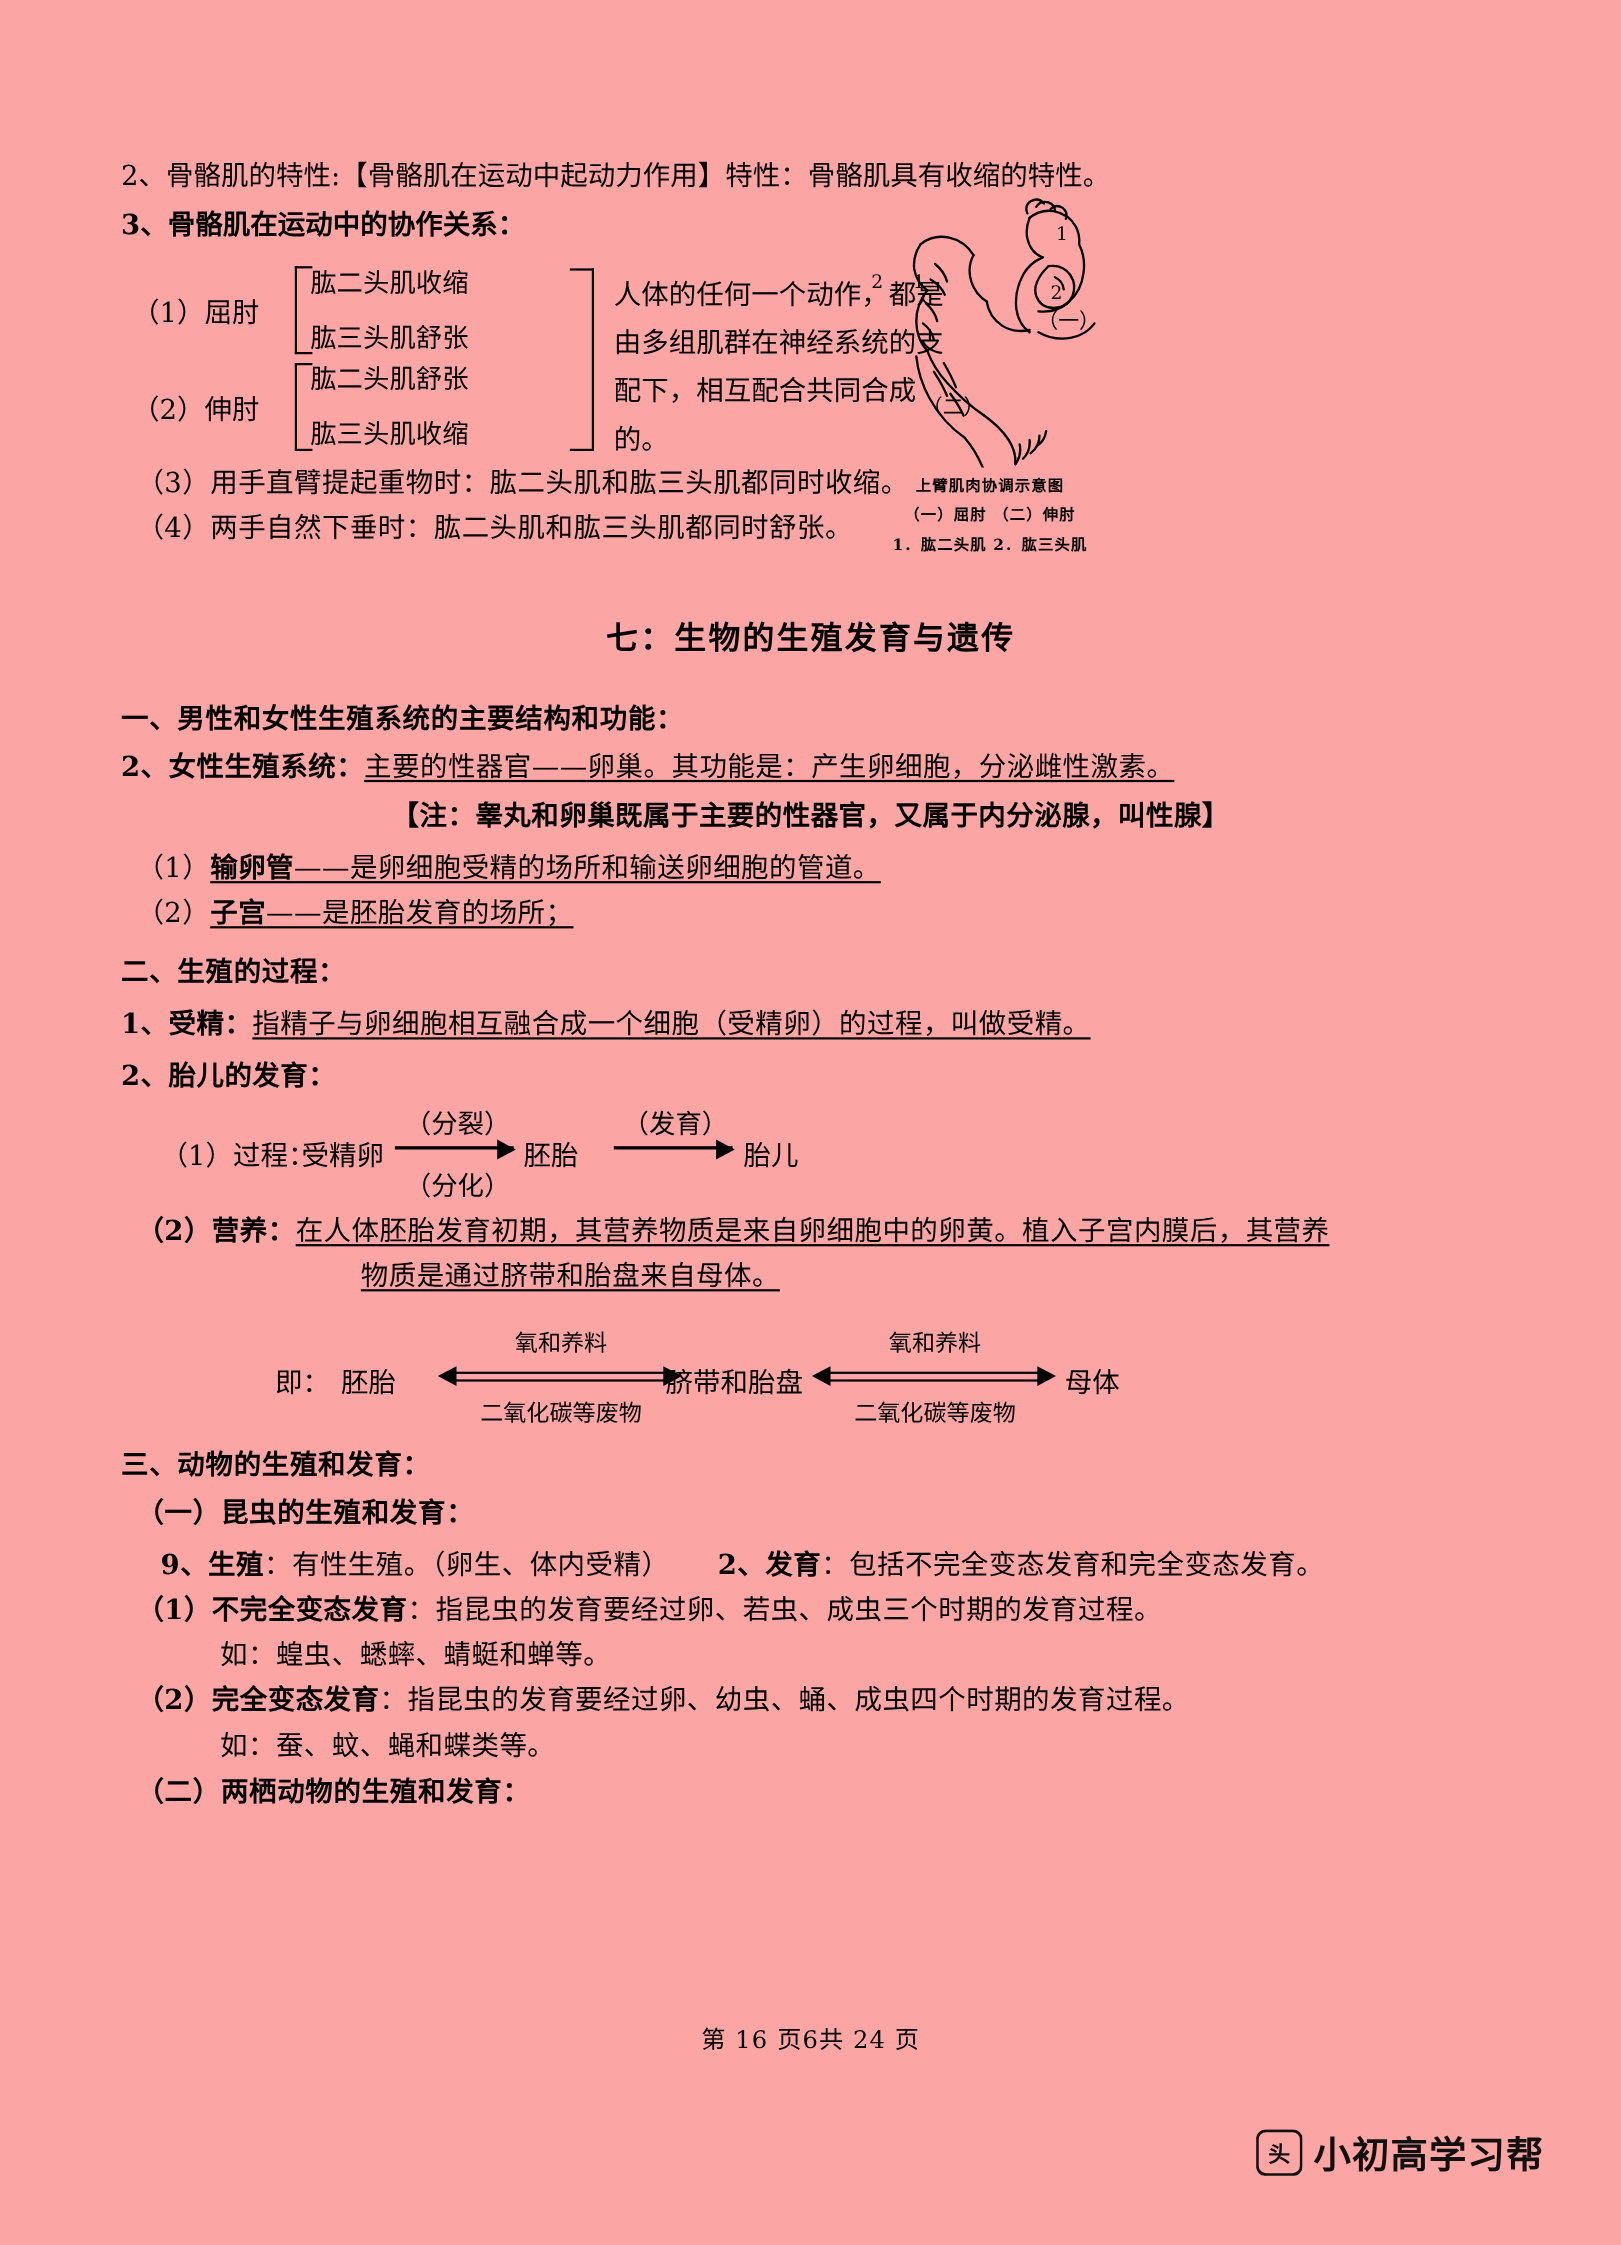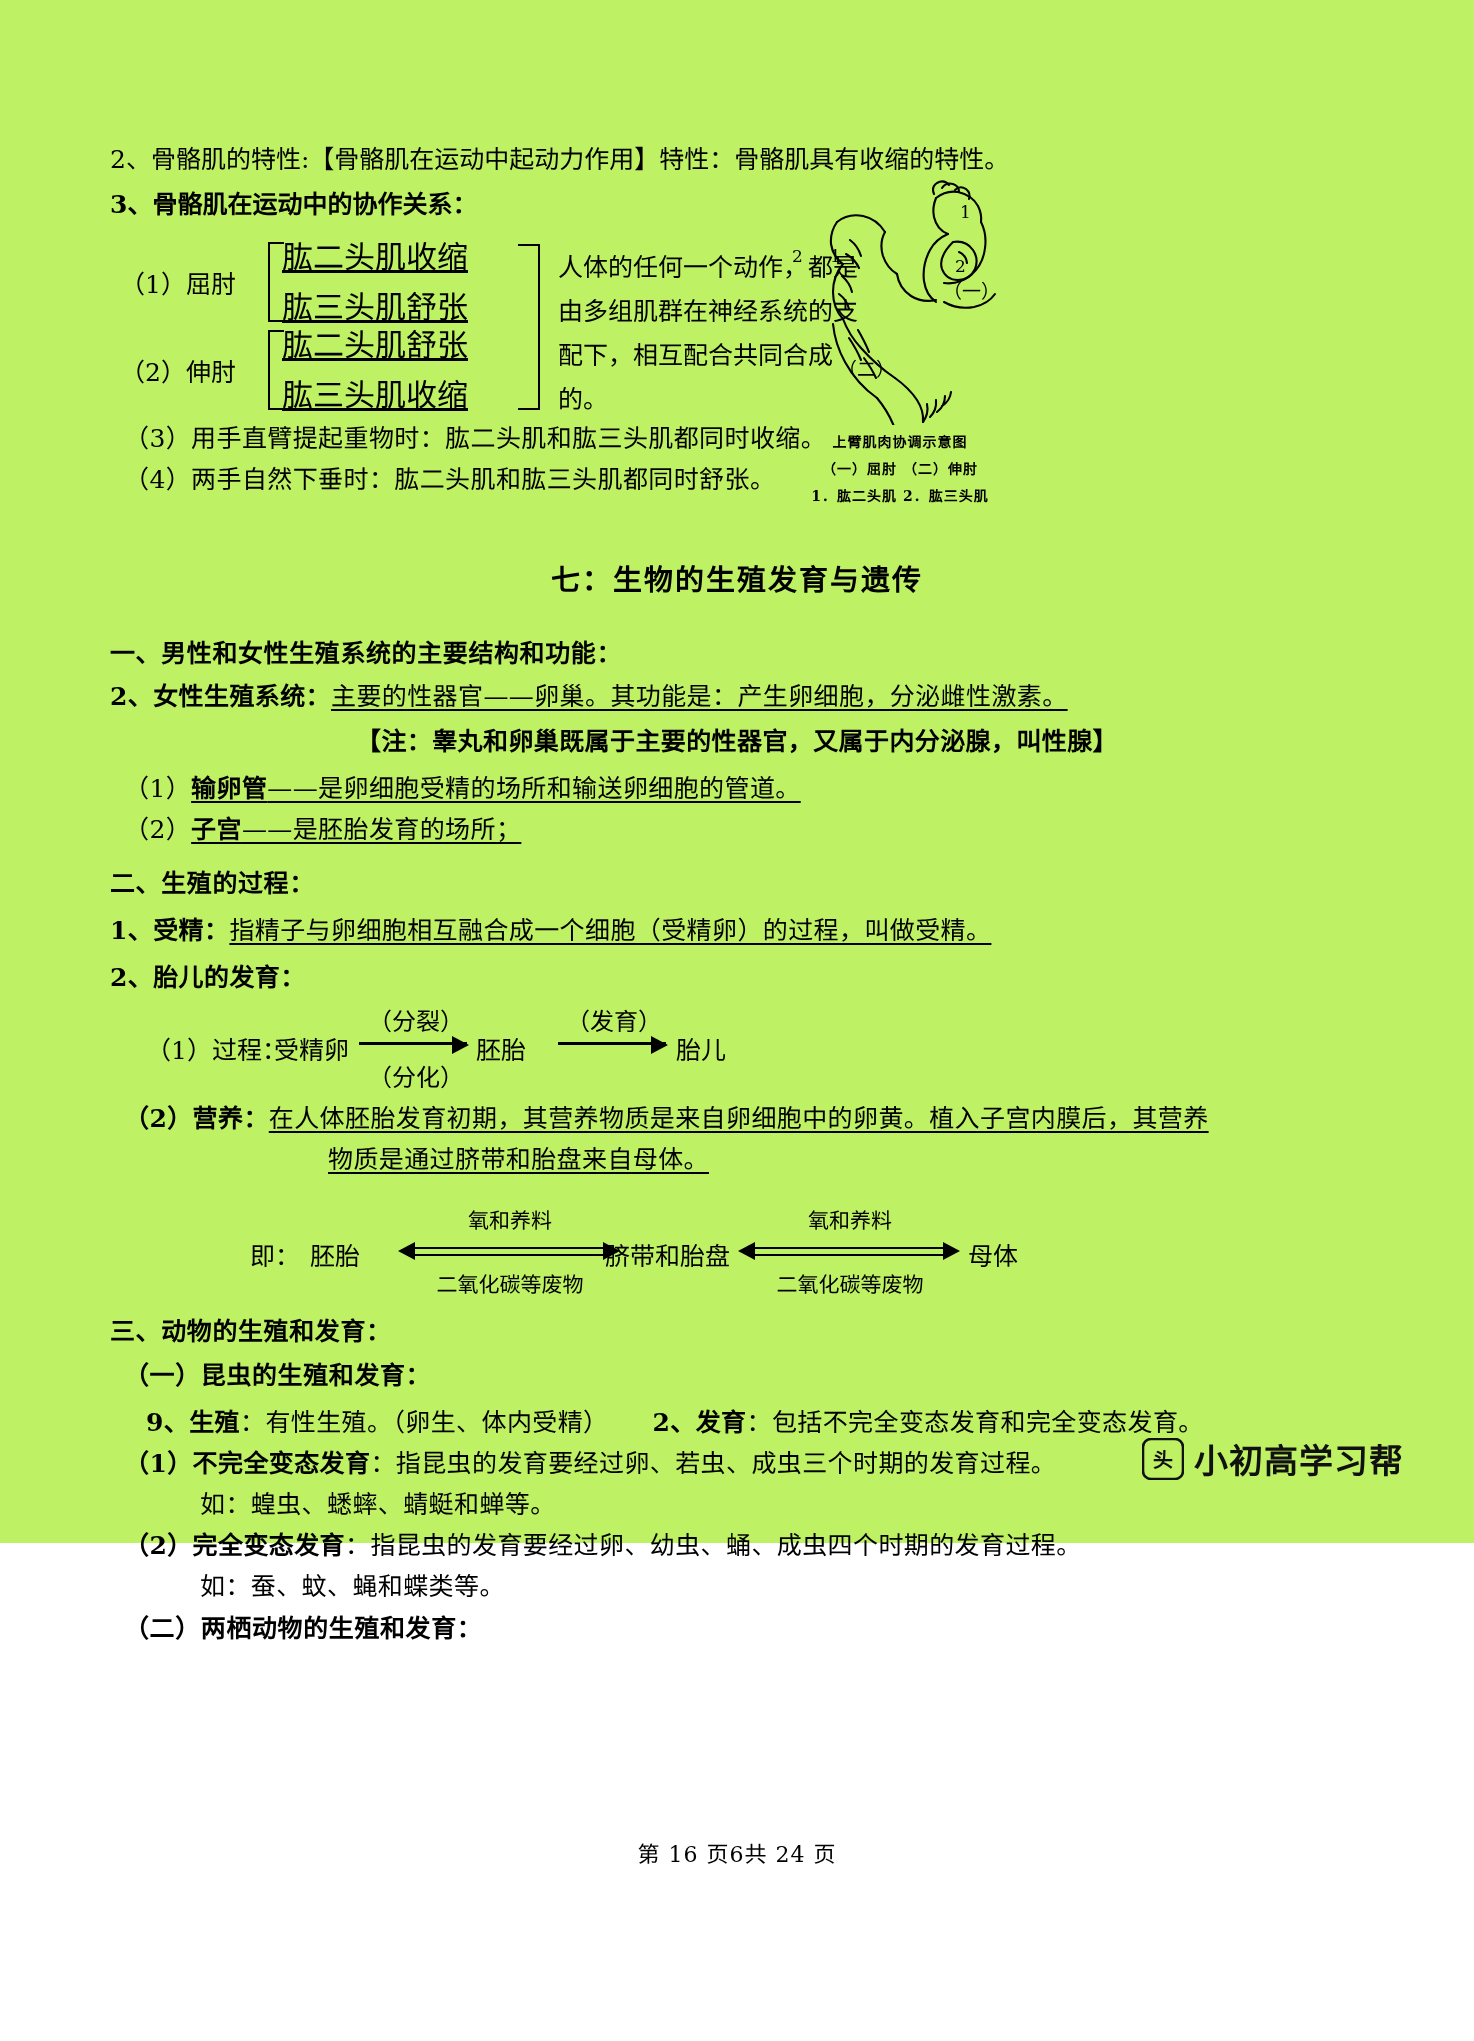--- a/index.html
+++ b/index.html
@@ -12,22 +12,22 @@
     height: 2041px;
     position: relative;
     font-family: "DejaVu Serif", "Liberation Serif", serif;
     color: #000000;
     overflow: hidden;
   }
   .page {
     position: absolute;
     left: 0; top: 0;
     width: 1474px;
-    height: 1543px;
-    background: #bef264;
+    height: 2041px;
+    background: #fca5a5;
   }
   .content {
     position: absolute;
     left: 110px;
     top: 140px;
     width: 1254px;
   }
 
   
   .line {
@@ -78,24 +78,23 @@
     box-sizing: border-box;
   }
   .brace-items {
     display: flex;
     flex-direction: column;
     justify-content: space-between;
     height: 84px;
     margin-left: -2px;
   }
   .brace-items span {
-    font-size: 31px;
+    font-size: 24px;
     line-height: 34px;
     white-space: nowrap;
-    text-decoration: underline;
   }
   .right-big-brace {
     position: absolute;
     left: 408px;
     top: 4px;
     width: 22px;
     height: 166px;
     border-top: 2.2px solid #000;
     border-right: 2.2px solid #000;
     border-bottom: 2.2px solid #000;

